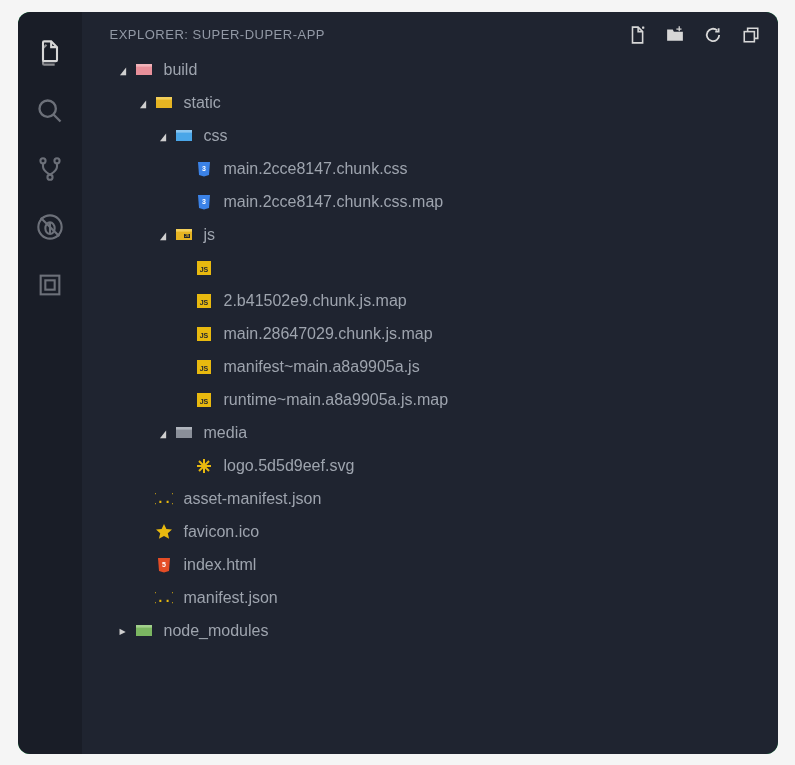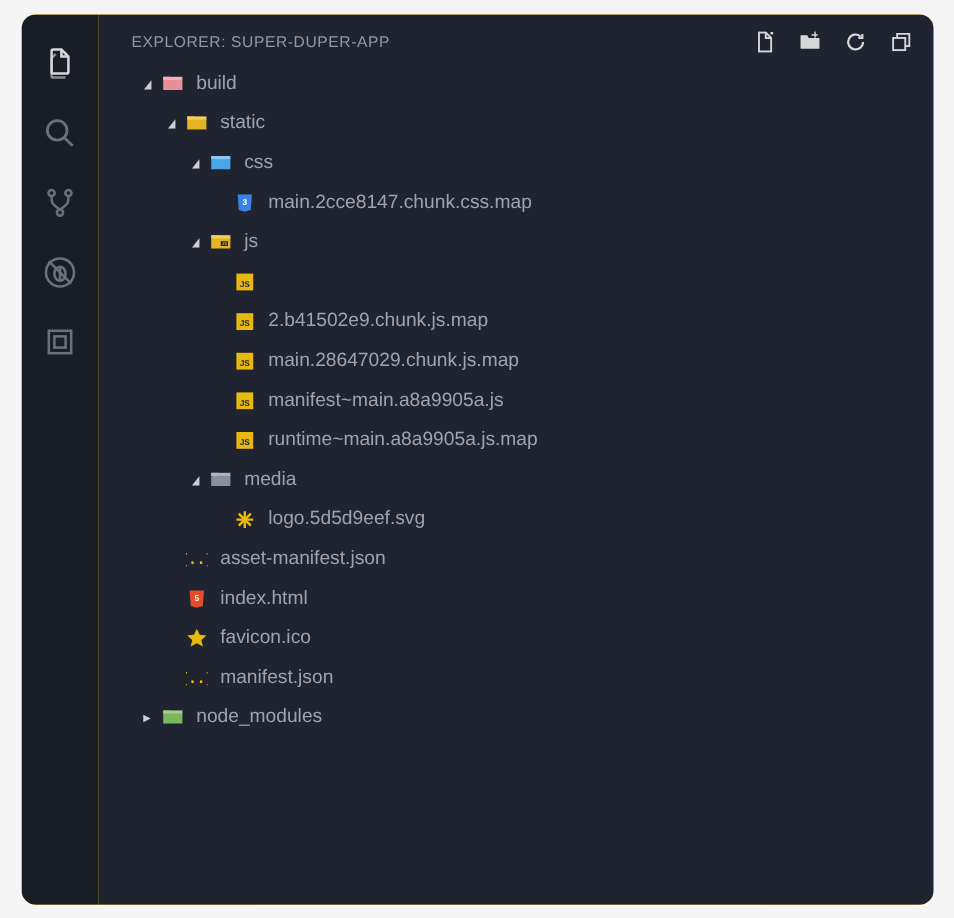--- a/index.html
+++ b/index.html
@@ -7,21 +7,21 @@
     background: #f5f5f5;
     font-family: -apple-system, "Segoe UI", sans-serif;
     display: flex;
     justify-content: center;
     align-items: center;
     min-height: 100vh;
   }
   .window {
     width: 760px;
     height: 742px;
-    background: #eab308;
+    background: #22c55e;
     border-radius: 12px;
     display: flex;
     overflow: hidden;
     position: relative;
   }
   .activity-bar {
     width: 64px;
     background: #191d27;
     padding-top: 26px;
     display: flex;
@@ -220,20 +220,29 @@
           </span>
           <span class="label">css</span>
         </div>
         <div class="tree-row ind-4">
           <span class="arrow spacer">▶</span>
           <span class="file-icon">
             <svg viewBox="0 0 18 18">
               <use href="#ic-file-css"></use>
             </svg>
           </span>
+          <span class="label">main.2cce8147.chunk.css</span>
+        </div>
+        <div class="tree-row ind-4">
+          <span class="arrow spacer">▶</span>
+          <span class="file-icon">
+            <svg viewBox="0 0 18 18">
+              <use href="#ic-file-css"></use>
+            </svg>
+          </span>
           <span class="label">main.2cce8147.chunk.css.map</span>
         </div>
         <div class="tree-row ind-3">
           <span class="arrow" style="transform: scaleX(0.8);">◢</span>
           <span class="file-icon">
             <svg viewBox="0 0 18 18">
               <use href="#ic-folder-js"></use>
             </svg>
           </span>
           <span class="label">js</span>
@@ -306,33 +315,33 @@
             <svg viewBox="0 0 18 18">
               <use href="#ic-file-json"></use>
             </svg>
           </span>
           <span class="label">asset-manifest.json</span>
         </div>
         <div class="tree-row ind-2">
           <span class="arrow spacer">▶</span>
           <span class="file-icon">
             <svg viewBox="0 0 18 18">
+              <use href="#ic-file-favicon"></use>
+            </svg>
+          </span>
+          <span class="label">favicon.ico</span>
+        </div>
+        <div class="tree-row ind-2">
+          <span class="arrow spacer">▶</span>
+          <span class="file-icon">
+            <svg viewBox="0 0 18 18">
               <use href="#ic-file-html"></use>
             </svg>
           </span>
           <span class="label">index.html</span>
-        </div>
-        <div class="tree-row ind-2">
-          <span class="arrow spacer">▶</span>
-          <span class="file-icon">
-            <svg viewBox="0 0 18 18">
-              <use href="#ic-file-favicon"></use>
-            </svg>
-          </span>
-          <span class="label">favicon.ico</span>
         </div>
         <div class="tree-row ind-2">
           <span class="arrow spacer">▶</span>
           <span class="file-icon">
             <svg viewBox="0 0 18 18">
               <use href="#ic-file-json"></use>
             </svg>
           </span>
           <span class="label">manifest.json</span>
         </div>

